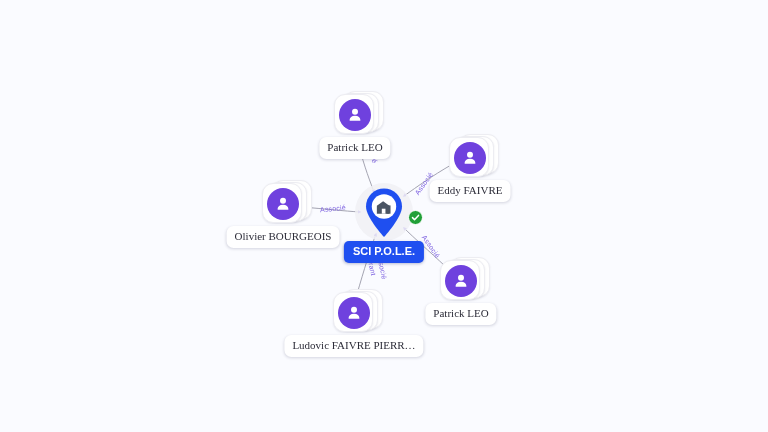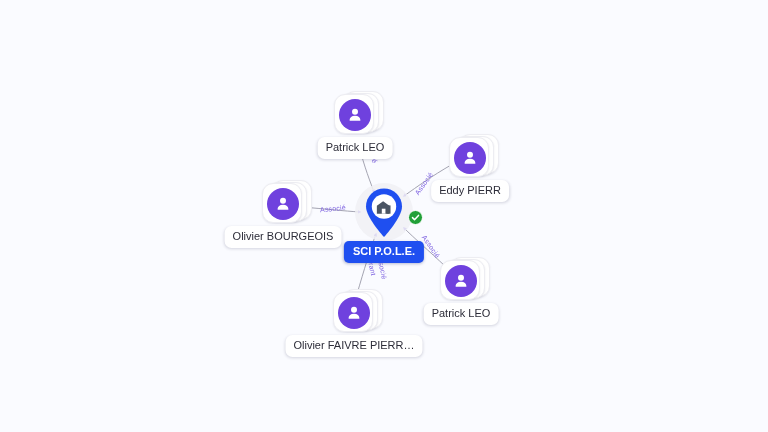--- a/index.html
+++ b/index.html
@@ -61,20 +61,21 @@
     left: 50%;
     transform: translateX(-50%);
     white-space: nowrap;
     background: #ffffff;
     color: #2c2c38;
     font-size: 11px;
     line-height: 1;
     padding: 5px 8px 6px;
     border-radius: 7px;
     box-shadow: 0 1px 3px rgba(40,40,80,0.18);
+    font-family: Liberation Serif, serif;
   }
 
   
   #company-node {
     position: absolute;
     width: 0; height: 0;
   }
   .company-halo {
     position: absolute;
     left: -29px; top: -29px;
@@ -186,21 +187,21 @@
       <div class="stack-card c2"></div>
       <div class="stack-card c1">
         <div class="avatar-circle">
           <svg viewBox="0 0 24 24" fill="#ffffff" xmlns="http://www.w3.org/2000/svg">
             <circle cx="12" cy="8" r="3.6"></circle>
             <path d="M12 13c-4 0-6.4 2.2-6.4 4.6V19h12.8v-1.4C18.4 15.2 16 13 12 13z"></path>
           </svg>
         </div>
       </div>
     </div>
-    <div class="person-label">Eddy PIERR</div>
+    <div class="person-label">Eddy FAIVRE</div>
   </div>
 
   <div class="person-node" style="left:283px; top:204px;">
     <div class="avatar-stack">
       <div class="stack-card c3"></div>
       <div class="stack-card c2"></div>
       <div class="stack-card c1">
         <div class="avatar-circle">
           <svg viewBox="0 0 24 24" fill="#ffffff" xmlns="http://www.w3.org/2000/svg">
             <circle cx="12" cy="8" r="3.6"></circle>
@@ -234,21 +235,21 @@
       <div class="stack-card c2"></div>
       <div class="stack-card c1">
         <div class="avatar-circle">
           <svg viewBox="0 0 24 24" fill="#ffffff" xmlns="http://www.w3.org/2000/svg">
             <circle cx="12" cy="8" r="3.6"></circle>
             <path d="M12 13c-4 0-6.4 2.2-6.4 4.6V19h12.8v-1.4C18.4 15.2 16 13 12 13z"></path>
           </svg>
         </div>
       </div>
     </div>
-    <div class="person-label">Olivier FAIVRE PIERR…</div>
+    <div class="person-label">Ludovic FAIVRE PIERR…</div>
   </div>
 
   <div id="company-node" style="left:384px; top:212px;">
     <div class="company-halo"></div>
     <div class="pin-wrap">
       <svg viewBox="0 0 42 50" xmlns="http://www.w3.org/2000/svg">
         <path d="M21 49 C21 49 3 29.5 3 18.5 A18 18 0 0 1 39 18.5 C39 29.5 21 49 21 49 Z" fill="#1f4ff0"></path>
         <circle cx="21" cy="18.5" r="12.2" fill="#ffffff"></circle>
         <g fill="#4b5563" transform="translate(13.2,11.8) scale(0.66)">
           <path d="M1 9.2 L10.5 2.2 L20 9.2 L20 21 L1 21 Z"></path>

